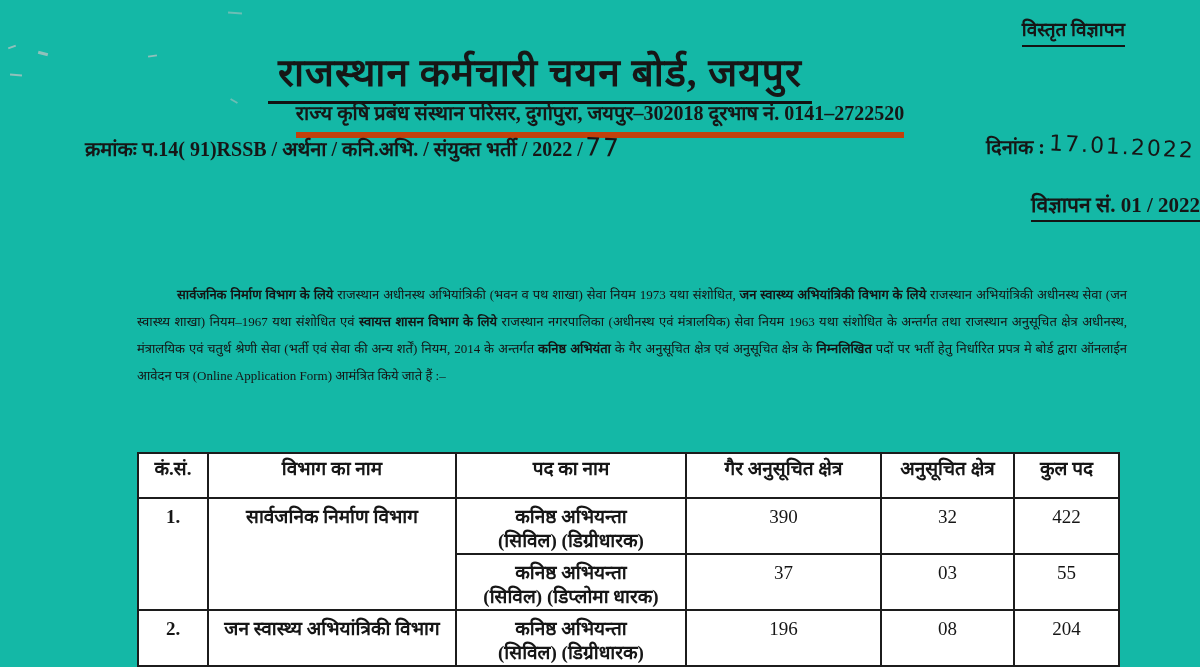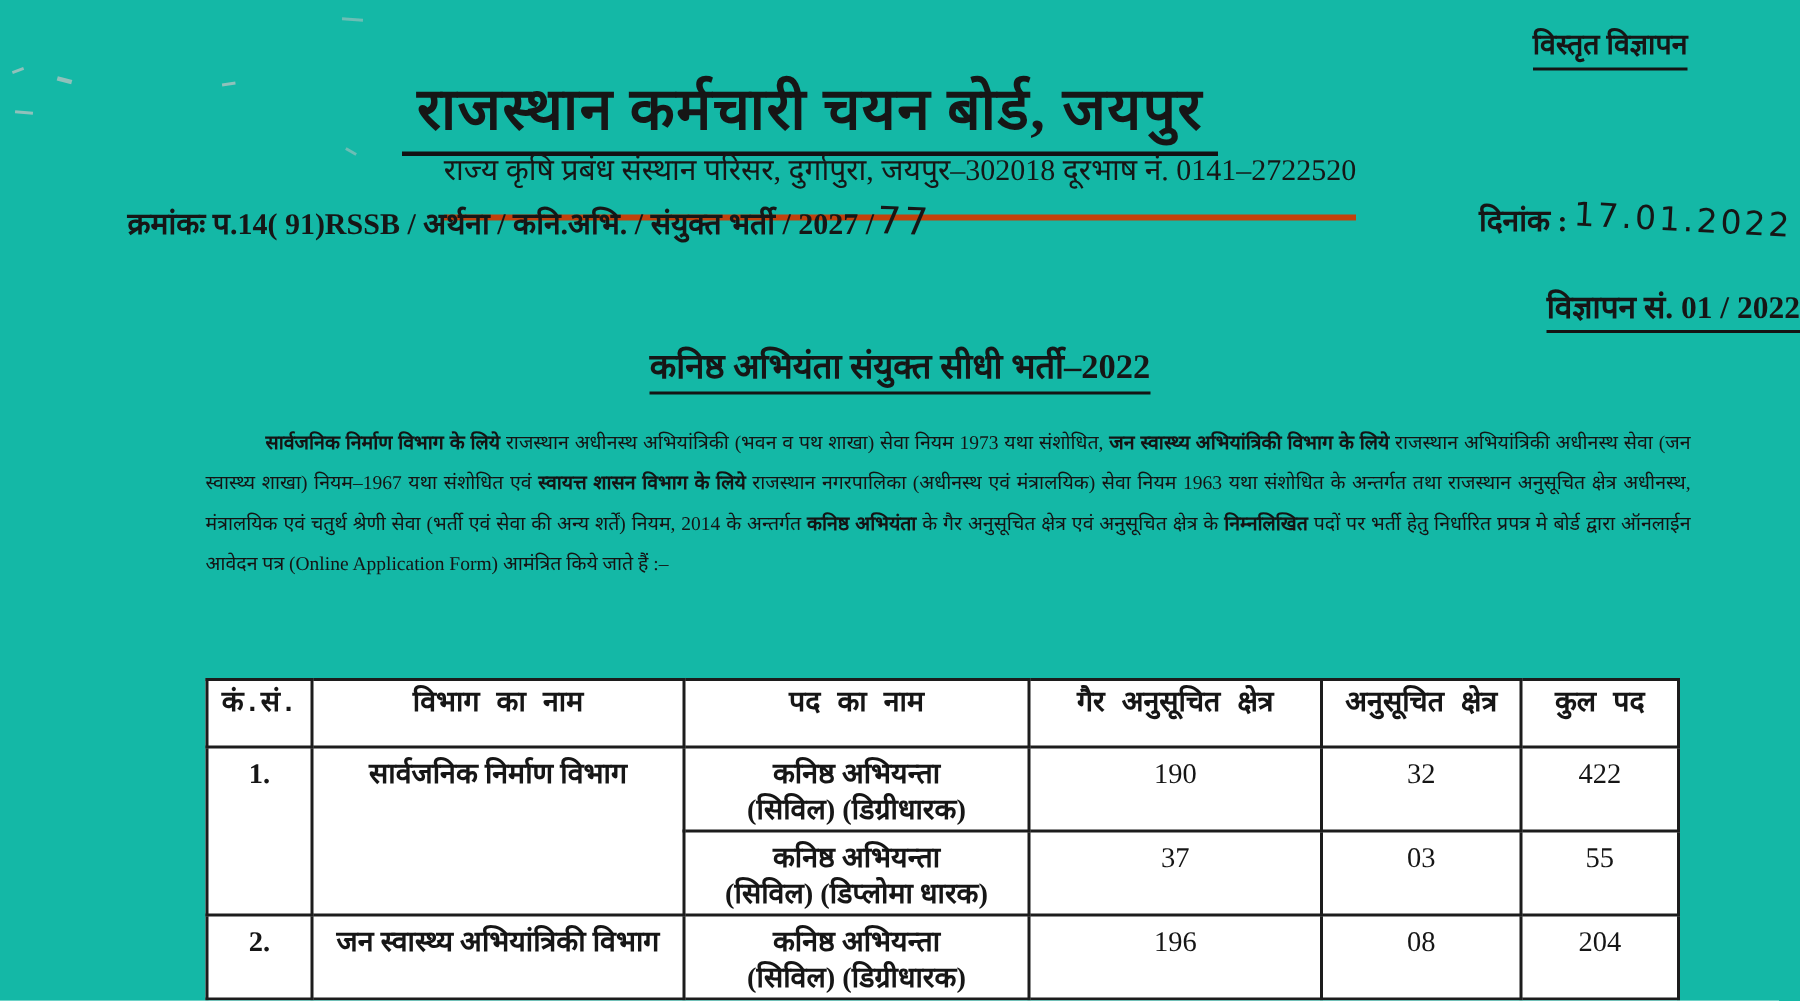--- a/index.html
+++ b/index.html
@@ -29,22 +29,22 @@
     position:absolute; top:44px; left:0; width:1080px; text-align:center;
   }
   .board-title span {
     display:inline-block; font-size:39px; font-weight:bold; letter-spacing:1px;
     border-bottom:3px solid #121212; padding:0 10px 4px 10px;
   }
   .board-address {
     position:absolute; top:99px; left:0; width:1200px; text-align:center;
   }
   .board-address span {
-    display:inline-block; font-size:20px; font-weight:normal;
-    border-bottom:4px solid #c2410c; padding-bottom:17px;
+    display:inline-block; font-size:20px; font-weight:bold;
+    border-bottom:6px solid #c2410c; padding-bottom:6px;
   }
   .ref-row {
     position:absolute; top:133px; left:85px; width:1110px;
     display:flex; justify-content:space-between; align-items:flex-start;
     font-size:20px; font-weight:bold;
   }
   .handwritten {
     display:inline-block; font-weight:normal;
     font-family:"DejaVu Sans","Liberation Sans",sans-serif;
   }
@@ -70,21 +70,21 @@
     color:#141414;
   }
   .intro .b { font-weight:bold; }
 
   .table-wrap { position:absolute; top:452px; left:137px; }
   table { border-collapse:collapse; table-layout:fixed; width:981px; background:#fff; }
   th, td {
     border:2px solid #1c1c1c; text-align:center; vertical-align:top;
     font-size:19px; padding:4px 2px 0 2px; overflow:hidden;
   }
-  thead tr { height:45px;font-family:Liberation Mono, monospace; }
+  thead tr { height:45px; }
   th { font-weight:bold; line-height:22px; }
   tbody tr { height:55px; }
   tbody tr:nth-child(3) { height:46px; }
   tbody tr:nth-child(4) { height:42px; }
   td { font-weight:normal; line-height:24px; padding-top:6px; }
   td.dev { font-weight:bold; }
 </style>
 </head>
 <body>
 
@@ -102,34 +102,31 @@
   <div class="board-title">
     <span>राजस्थान कर्मचारी चयन बोर्ड, जयपुर</span>
   </div>
 
   <div class="board-address">
     <span>राज्य कृषि प्रबंध संस्थान परिसर, दुर्गापुरा, जयपुर–302018 दूरभाष नं. 0141–2722520</span>
   </div>
 
   <div class="ref-row">
     <div>
-      <span>क्रमांकः प.14( 91)RSSB / अर्थना / कनि.अभि. / संयुक्त भर्ती / 2027 /</span><span class="handwritten hw-num">77</span>
+      <span>क्रमांकः प.14( 91)RSSB / अर्थना / कनि.अभि. / संयुक्त भर्ती / 2022 /</span><span class="handwritten hw-num">77</span>
     </div>
     <div>
       <span>दिनांक :</span><span class="handwritten hw-date">17.01.2022</span>
     </div>
   </div>
 
   <div class="advert-no">
     <span>विज्ञापन सं. 01 / 2022</span>
   </div>
 
-  <div class="recruit-title">
-    <span>कनिष्ठ अभियंता संयुक्त सीधी भर्ती–2022</span>
-  </div>
 
   <div class="intro"><span class="b">सार्वजनिक निर्माण विभाग के लिये </span><span>राजस्थान अधीनस्थ अभियांत्रिकी (भवन व पथ शाखा) सेवा नियम 1973 यथा संशोधित, </span><span class="b">जन स्वास्थ्य अभियांत्रिकी विभाग के लिये </span><span>राजस्थान अभियांत्रिकी अधीनस्थ सेवा (जन स्वास्थ्य शाखा) नियम–1967 यथा संशोधित एवं </span><span class="b">स्वायत्त शासन विभाग के लिये </span><span>राजस्थान नगरपालिका (अधीनस्थ एवं मंत्रालयिक) सेवा नियम 1963 यथा संशोधित के अन्तर्गत तथा राजस्थान अनुसूचित क्षेत्र अधीनस्थ, मंत्रालयिक एवं चतुर्थ श्रेणी सेवा (भर्ती एवं सेवा की अन्य शर्तें) नियम, 2014 के अन्तर्गत </span><span class="b">कनिष्ठ अभियंता </span><span> के गैर अनुसूचित क्षेत्र एवं अनुसूचित क्षेत्र के </span><span class="b">निम्नलिखित</span><span> पदों पर भर्ती हेतु निर्धारित प्रपत्र मे बोर्ड द्वारा ऑनलाईन आवेदन पत्र (Online Application Form) आमंत्रित किये जाते हैं :–</span></div>
 
   <div class="table-wrap">
     <table>
       <colgroup>
         <col style="width:70px">
           <col style="width:248px">
           <col style="width:230px">
         <col style="width:195px">
@@ -147,21 +144,21 @@
           </tr>
       </thead>
       <tbody>
           <tr>
             <td class="dev" rowspan="2">1.</td>
             <td class="dev" rowspan="2">सार्वजनिक निर्माण विभाग</td>
             <td class="dev">
               <div>कनिष्ठ अभियन्ता</div>
               <div>(सिविल) (डिग्रीधारक)</div>
             </td>
-            <td>190</td>
+            <td>390</td>
             <td>32</td>
             <td>422</td>
           </tr>
           <tr>
             <td class="dev">
               <div>कनिष्ठ अभियन्ता</div>
               <div>(सिविल) (डिप्लोमा धारक)</div>
             </td>
             <td>37</td>
             <td>03</td>

